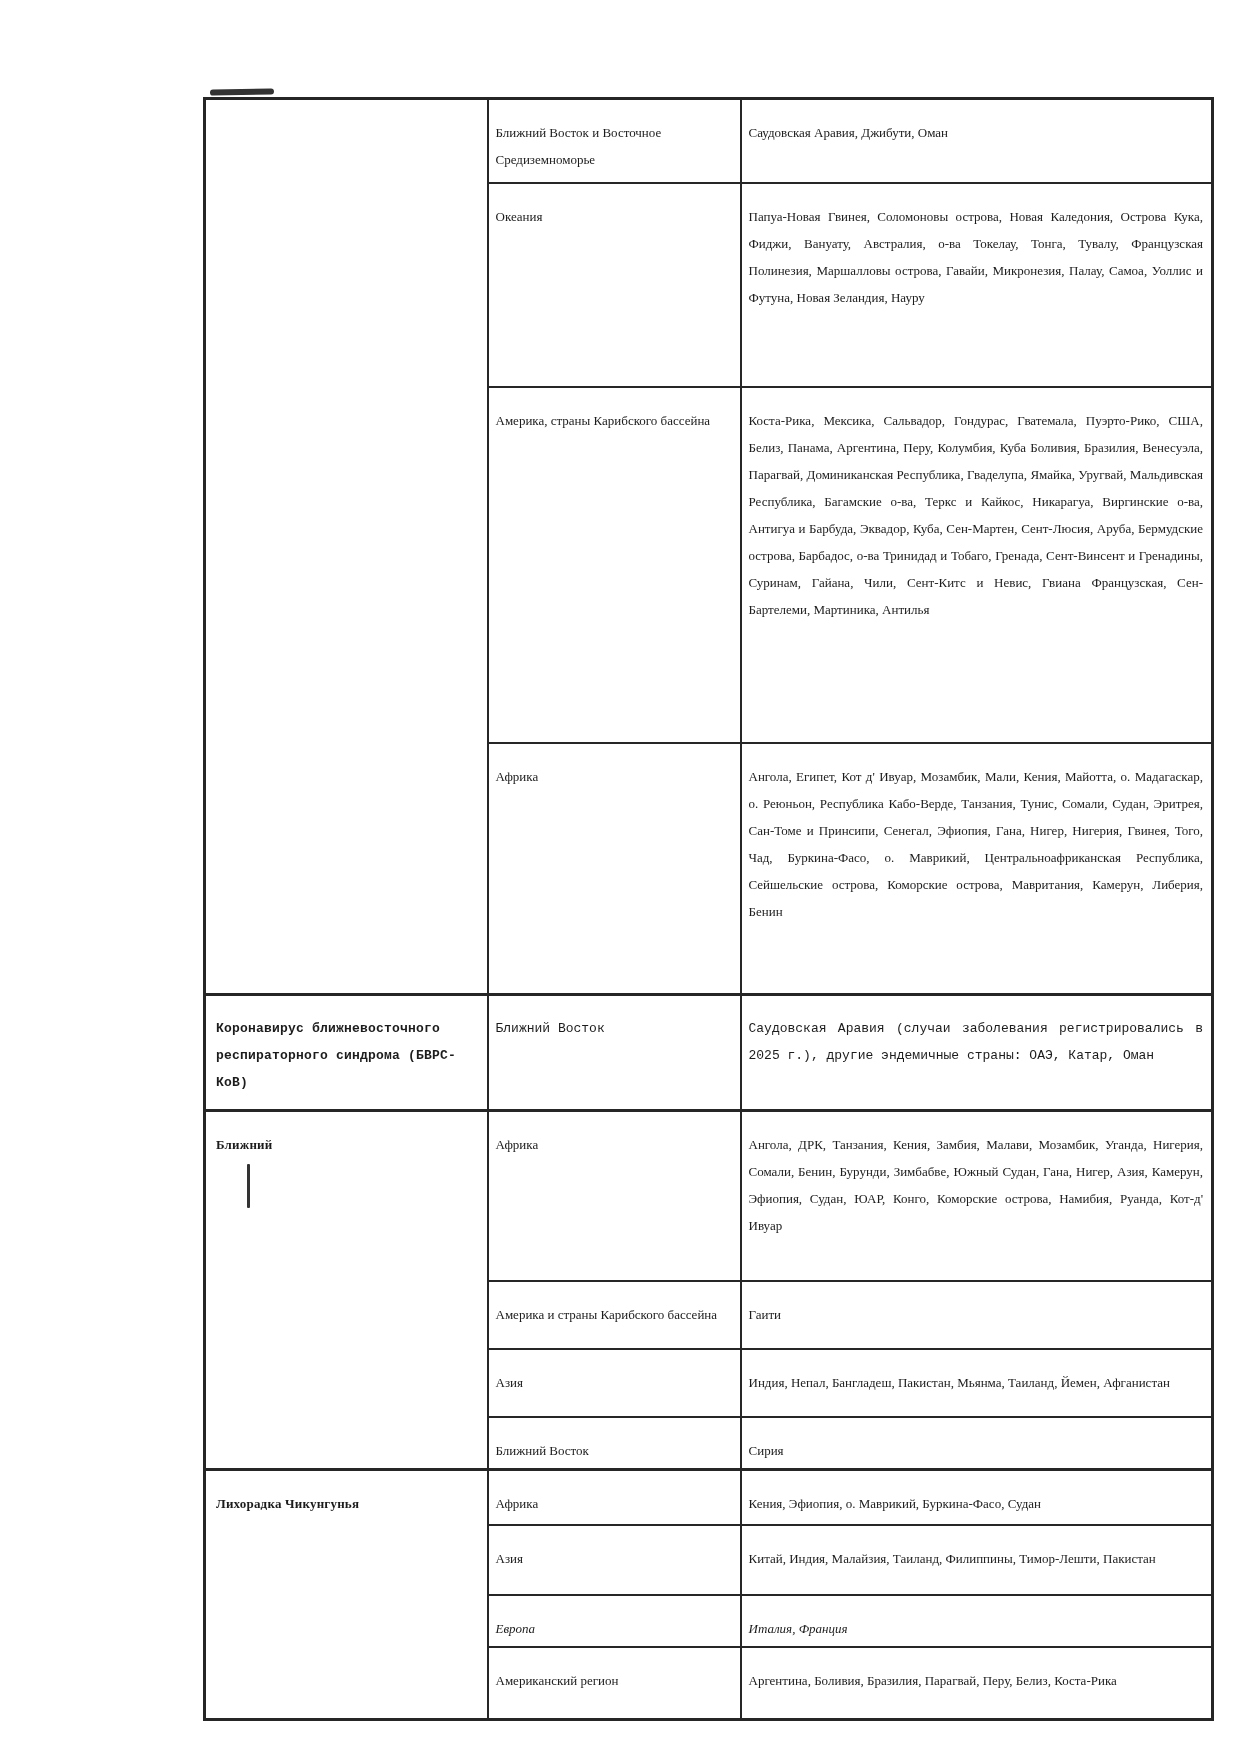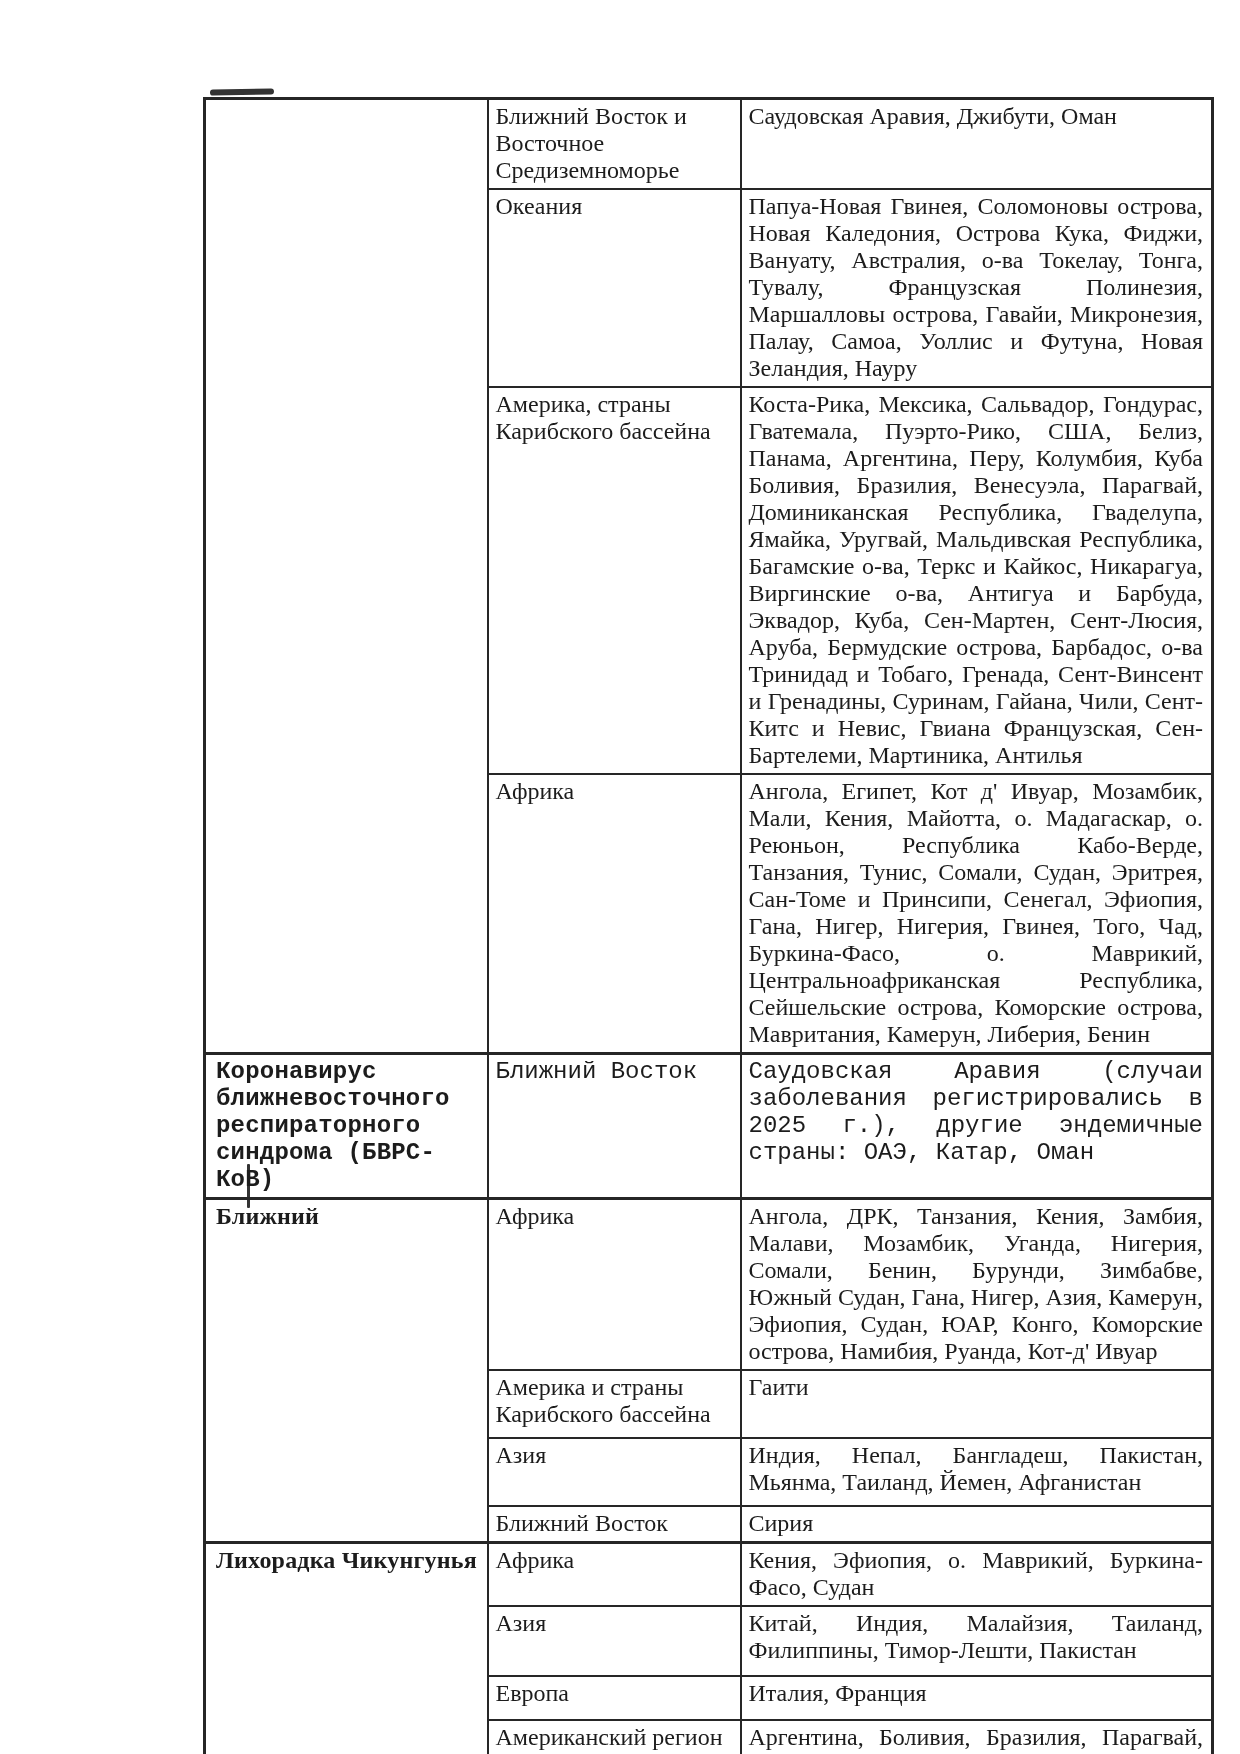--- a/index.html
+++ b/index.html
@@ -25,43 +25,43 @@
     left:203px;
     top:97px;
     width:1008px;
     border-collapse:collapse;
     table-layout:fixed;
     border:3px solid var(--line);
   }
   .tbl td{
     border:2px solid var(--line);
     vertical-align:top;
-    font-size:24px;
+    font-size:13px;
     line-height:27px;
-    padding:3px 8px 4px 7px;
+    padding:19px 8px 4px 7px;
     overflow:hidden;
   }
   td.disease{
     font-weight:bold;
     padding-left:10px;
     letter-spacing:.2px;
   }
   td.region{
     padding-left:7px;
   }
   td.countries{
     text-align:justify;
     text-align-last:left;
   }
   
   tr.gs td{border-top:3px solid var(--line);}
   
-  tr.a1{height:84px;}  tr.a2{height:180px;} tr.a3{height:356px;margin-top:18px;} tr.a4{height:252px;}
+  tr.a1{height:84px;}  tr.a2{height:204px;} tr.a3{height:356px;margin-top:18px;} tr.a4{height:252px;}
   tr.b1{height:116px;font-family:Liberation Mono, monospace;} tr.c1{height:170px;} tr.c2{height:68px;}  tr.c3{height:68px;}
-  tr.c4{height:34px;}  tr.d1{height:56px;}  tr.d2{height:70px;}  tr.d3{height:44px;}
+  tr.c4{height:34px;}  tr.d1{height:56px;}  tr.d2{height:70px;}  tr.d3{height:44px;font-style:italic;}
   tr.d4{height:72px;margin-left:36px;}
   
   .artifact{position:absolute;background:#333;}
   .smudge{
     left:210px;top:89px;width:64px;height:6px;
     border-radius:3px;transform:rotate(-1.2deg);
   }
   .stray-mark{
     left:247px;top:1164px;width:3px;height:44px;
     border-radius:1px;

